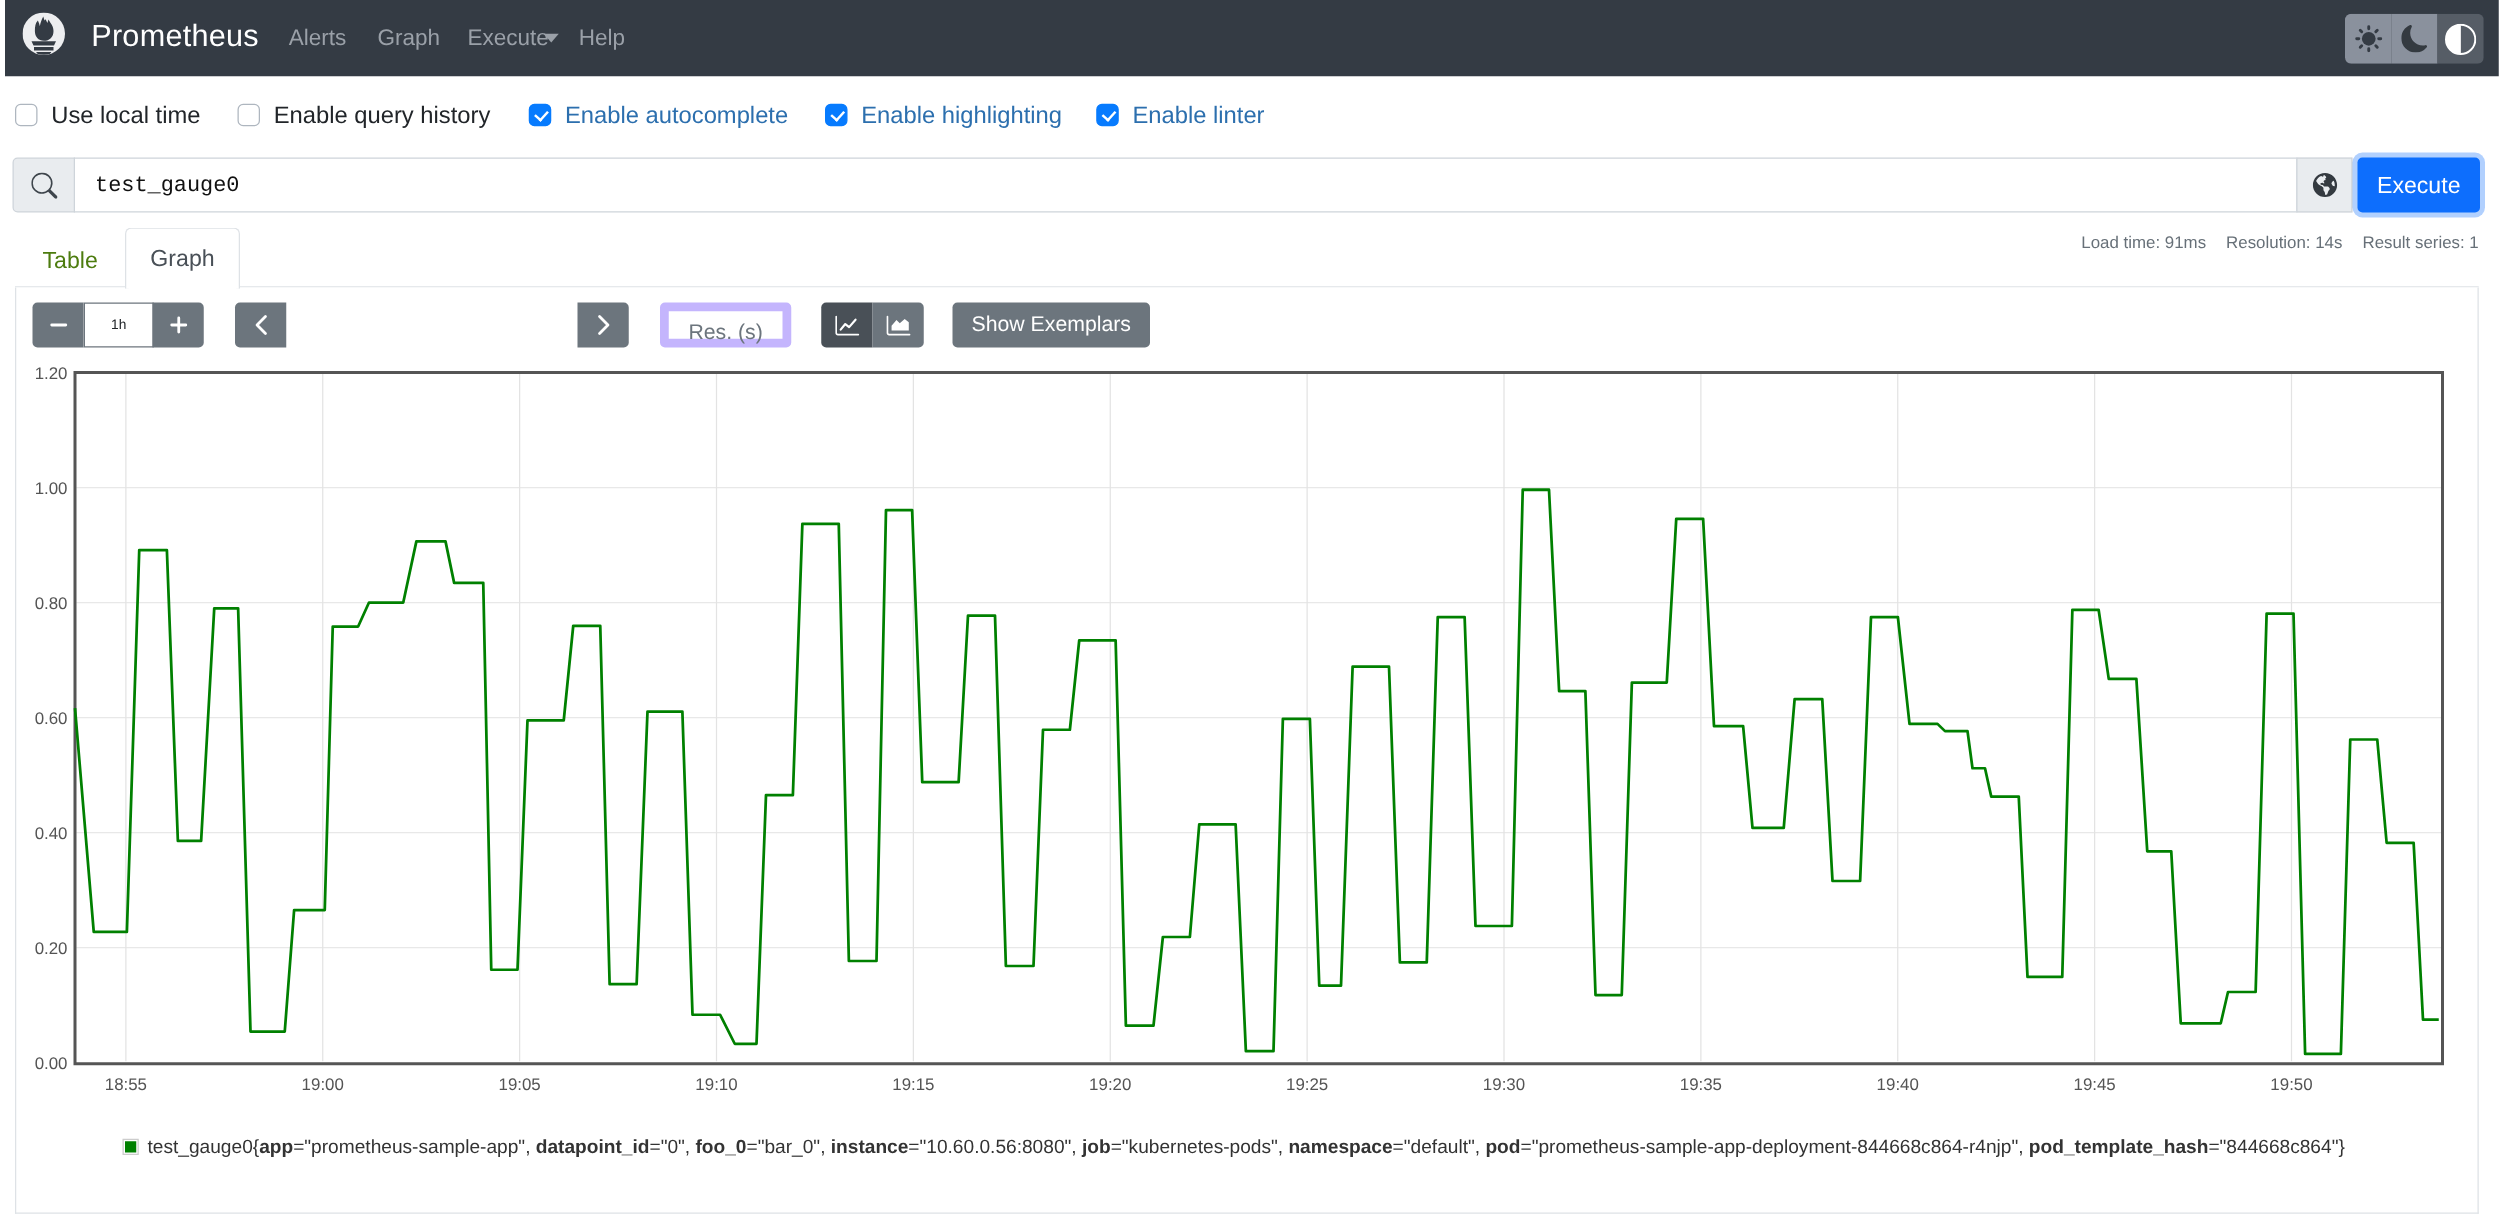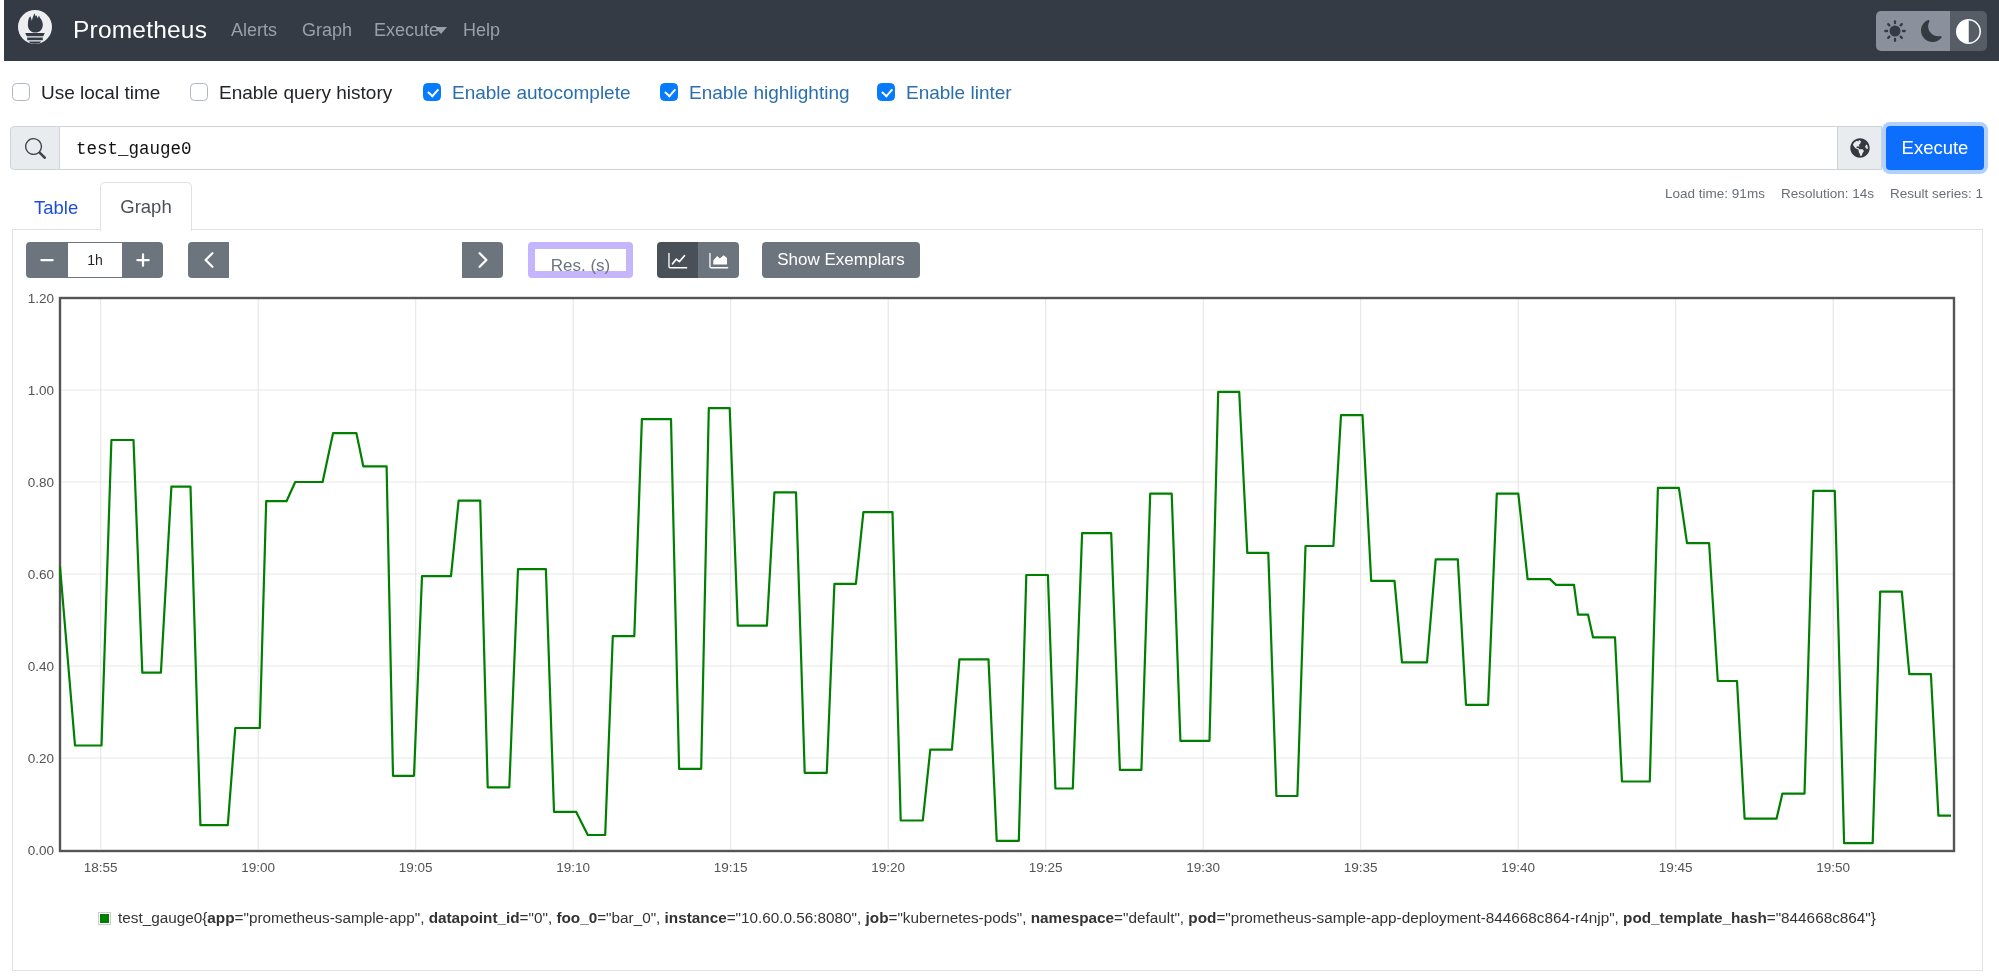--- a/index.html
+++ b/index.html
@@ -27,31 +27,31 @@
 
 #qgroup { position:absolute; left:10px; top:126px; width:1974px; height:44px; }
 #qsearch { position:absolute; left:0; top:0; width:50px; height:44px; background:#e9ecef; border:1px solid #ced4da; border-radius:4px 0 0 4px; }
 #qinput { position:absolute; left:49px; top:0; width:1779px; height:44px; background:#fff; border:1px solid #ced4da; }
 #qtext { position:absolute; left:66px; top:13px; font-family:"Liberation Mono",monospace; font-size:17.5px; color:#111; }
 #qglobe { position:absolute; left:1827px; top:0; width:45px; height:44px; background:#e9ecef; border:1px solid #ced4da; }
 #execbtn { position:absolute; left:1876px; top:0; width:98px; height:44px; background:#0d6efd; border-radius:4px; color:#ffffff; font-size:18.5px; text-align:center; line-height:44px; box-shadow:0 0 0 4px rgba(13,110,253,0.32); }
 
 
 #stats { position:absolute; right:16px; top:186px; font-size:13.5px; color:#677078; }
-#tablink { position:absolute; left:34px; top:197px; font-size:18.5px; color:#1d4ed8; }
+#tablink { position:absolute; left:34px; top:197px; font-size:18.5px; color:#4d7c0f; }
 #graphtab { position:absolute; left:100px; top:182px; width:92px; height:49px; background:#fff; border:1px solid #dee2e6; border-bottom:none; border-radius:5px 5px 0 0; font-size:18.5px; color:#495057; text-align:center; line-height:47px; z-index:3; }
 #tabline { position:absolute; left:12px; top:229px; width:1971px; height:1px; background:#dee2e6; }
 
 
 #panel { position:absolute; left:12px; top:230px; width:1971px; height:741px; border:1px solid #dee2e6; border-top:none; background:#fff; }
 
 
 .grybtn { position:absolute; top:12px; height:36px; background:#6c757d; color:#fff; }
 #btnminus { left:14px; width:41px; border-radius:4px 0 0 4px; }
-#rangeval { position:absolute; left:55px; top:12px; width:56px; height:36px; background:#fff; border:1px solid #6c757d; font-size:14px; color:#212529; text-align:center; line-height:34px; }
+#rangeval { position:absolute; left:55px; top:12px; width:56px; height:36px; background:#fff; border:1px solid #6c757d; font-size:11px; color:#212529; text-align:center; line-height:34px; }
 #btnplus { left:110px; width:41px; border-radius:0 4px 4px 0; }
 #btnleft { left:176px; width:41px; border-radius:4px 0 0 4px; }
 #endtime { position:absolute; left:217px; top:12px; width:234px; height:36px; background:#fff; border:1px solid #ced4da; font-size:17px; color:#6c757d; text-align:center; line-height:34px; }
 #btnright { left:450px; width:41px; border-radius:0 4px 4px 0; }
 #resinput { position:absolute; left:516px; top:12px; width:105px; height:36px; background:#fff; border:7px solid #c4b5fd; border-radius:4px; font-size:17px; color:#6c757d; text-align:center; line-height:34px; }
 #btnline { left:645px; width:41px; border-radius:4px 0 0 4px; background:#495057; }
 #btnstack { left:686px; width:41px; border-radius:0 4px 4px 0; }
 #btnexem { left:750px; width:158px; border-radius:4px; font-size:17px; text-align:center; line-height:36px; }
 .grybtn svg { display:block; margin:auto; }
 .cbtn { display:flex; align-items:center; justify-content:center; }

